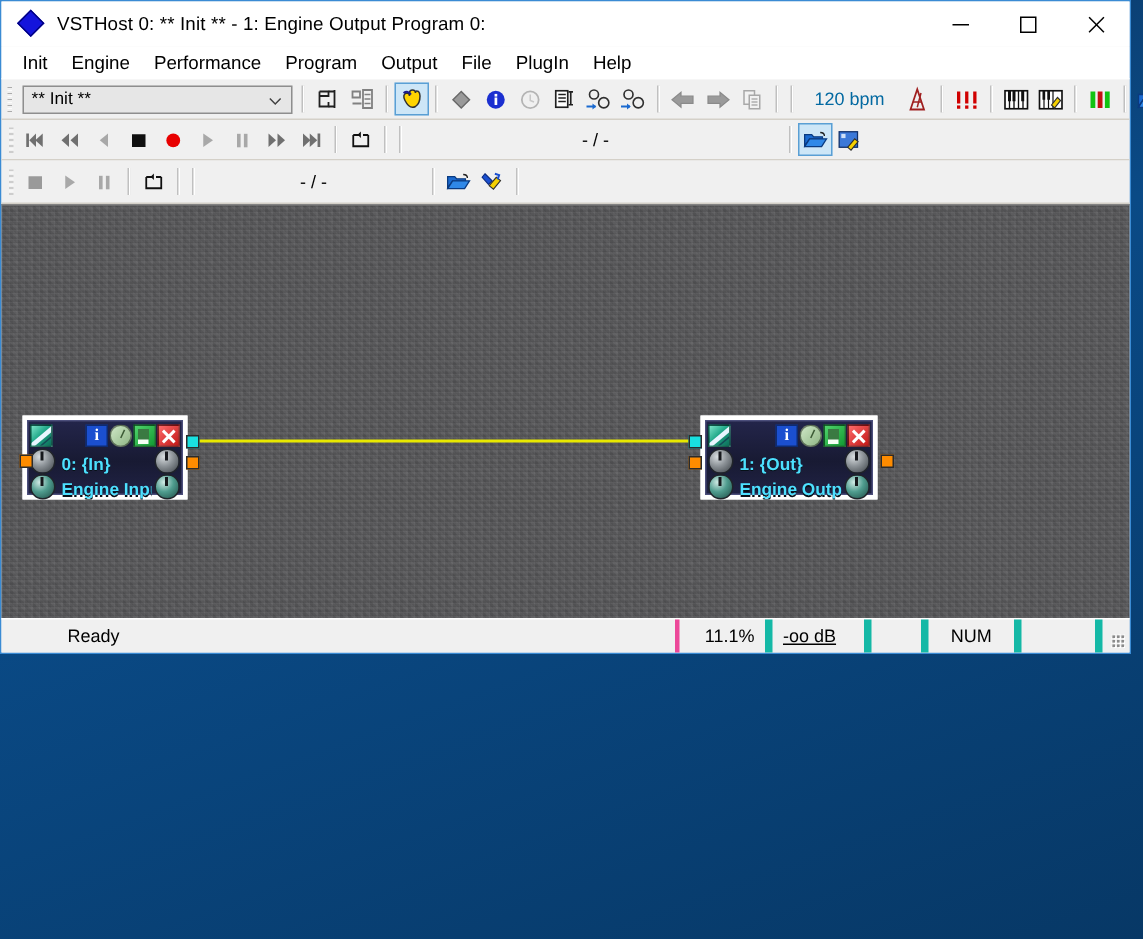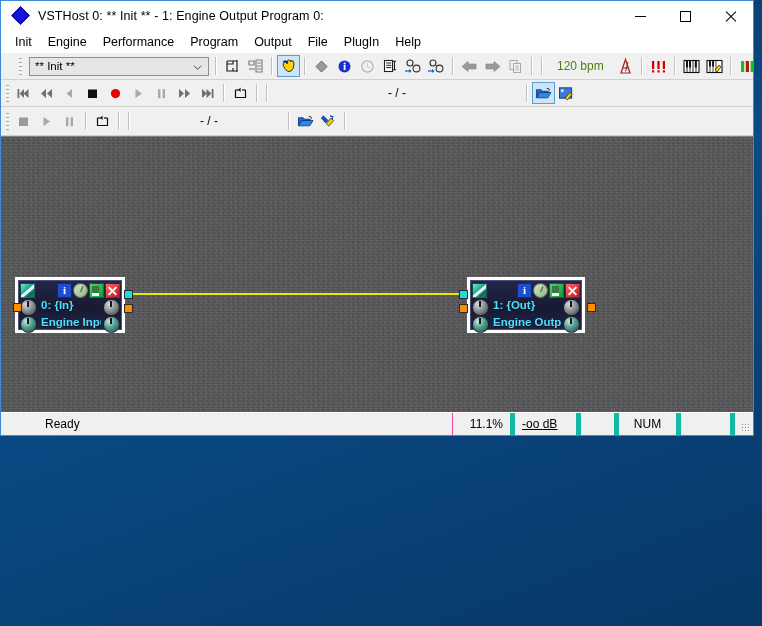--- a/index.html
+++ b/index.html
@@ -91,21 +91,21 @@
 
   
   .toolbar {
     background: #f0f0f0;
     display: flex;
     align-items: center;
     flex: none;
     border-bottom: 1px solid #d4d0c8;
     position: relative;
   }
-  #toolbar-1 { height: 26px; padding-left: 15px; }
+  #toolbar-1 { height: 26px; padding-left: 1px; }
   #toolbar-2 { height: 26px; padding-left: 2px; }
   #toolbar-3 { height: 28px; padding-left: 2px; }
   .grip {
     width: 3px; height: 17px; flex: none;
     margin: 0 3px;
     background-image:
       linear-gradient(to bottom, #a0a0a0 1px, transparent 1px),
       linear-gradient(to bottom, transparent 2px, #ffffff 2px, #ffffff 3px, transparent 3px);
     background-size: 3px 4px;
     opacity: .85;
@@ -138,21 +138,21 @@
     padding-left: 5px;
     position: relative;
     flex: none;
     cursor: default;
   }
   #preset-combo .combo-arrow {
     position: absolute; right: 6px; top: 5px;
     width: 9px; height: 9px;
   }
   .bpm-label {
-    font-size: 12px; color: #4d7c0f;
+    font-size: 12px; color: #0369a1;
     padding: 0 10px;
     white-space: nowrap;
     flex: none;
   }
   .timedisp {
     font-size: 12px; color: #000;
     white-space: nowrap;
     flex: none;
     text-align: center;
   }
@@ -284,21 +284,21 @@
   .ic-close::before, .ic-close::after {
     content: "";
     position: absolute; left: 1px; top: 6px;
     width: 11px; height: 2px; background: #ffffff;
   }
   .ic-close::before { transform: rotate(45deg); }
   .ic-close::after  { transform: rotate(-45deg); }
 
   .pb-row {
     display: flex;
-    align-items: flex-start;
+    align-items: flex-end;
     flex: 1 1 auto;
     padding: 0 1px;
     gap: 2px;
   }
   .knob {
     width: 17px; height: 17px;
     flex: none;
     border-radius: 50%;
     background: radial-gradient(circle at 35% 30%, #d8dde0 0%, #8b9196 45%, #3a4045 100%);
     border: 1px solid #20242a;
@@ -343,21 +343,21 @@
     font-size: 12px;
     color: #000;
   }
   .sb-pane {
     display: flex; align-items: center;
     padding: 0 7px;
     border-right: 5px solid #14b8a6;
     box-sizing: border-box;
     white-space: nowrap;
   }
-  #sb-ready { flex: 1 1 auto; border-right: 1px solid #ec4899; padding-left: 44px; }
+  #sb-ready { flex: 1 1 auto; border-right: 3px solid #ec4899; padding-left: 44px; }
   #sb-cpu   { width: 62px; justify-content: flex-end; }
   #sb-db    { width: 66px; text-decoration: underline; }
   #sb-gap1  { width: 38px; }
   #sb-num   { width: 62px; justify-content: center; }
   #sb-gap2  { width: 54px; }
   #sb-grip  { width: 18px; position: relative; border-right: none; }
   #sb-grip::after {
     content: "";
     position: absolute; right: 3px; bottom: 3px;
     width: 9px; height: 9px;

